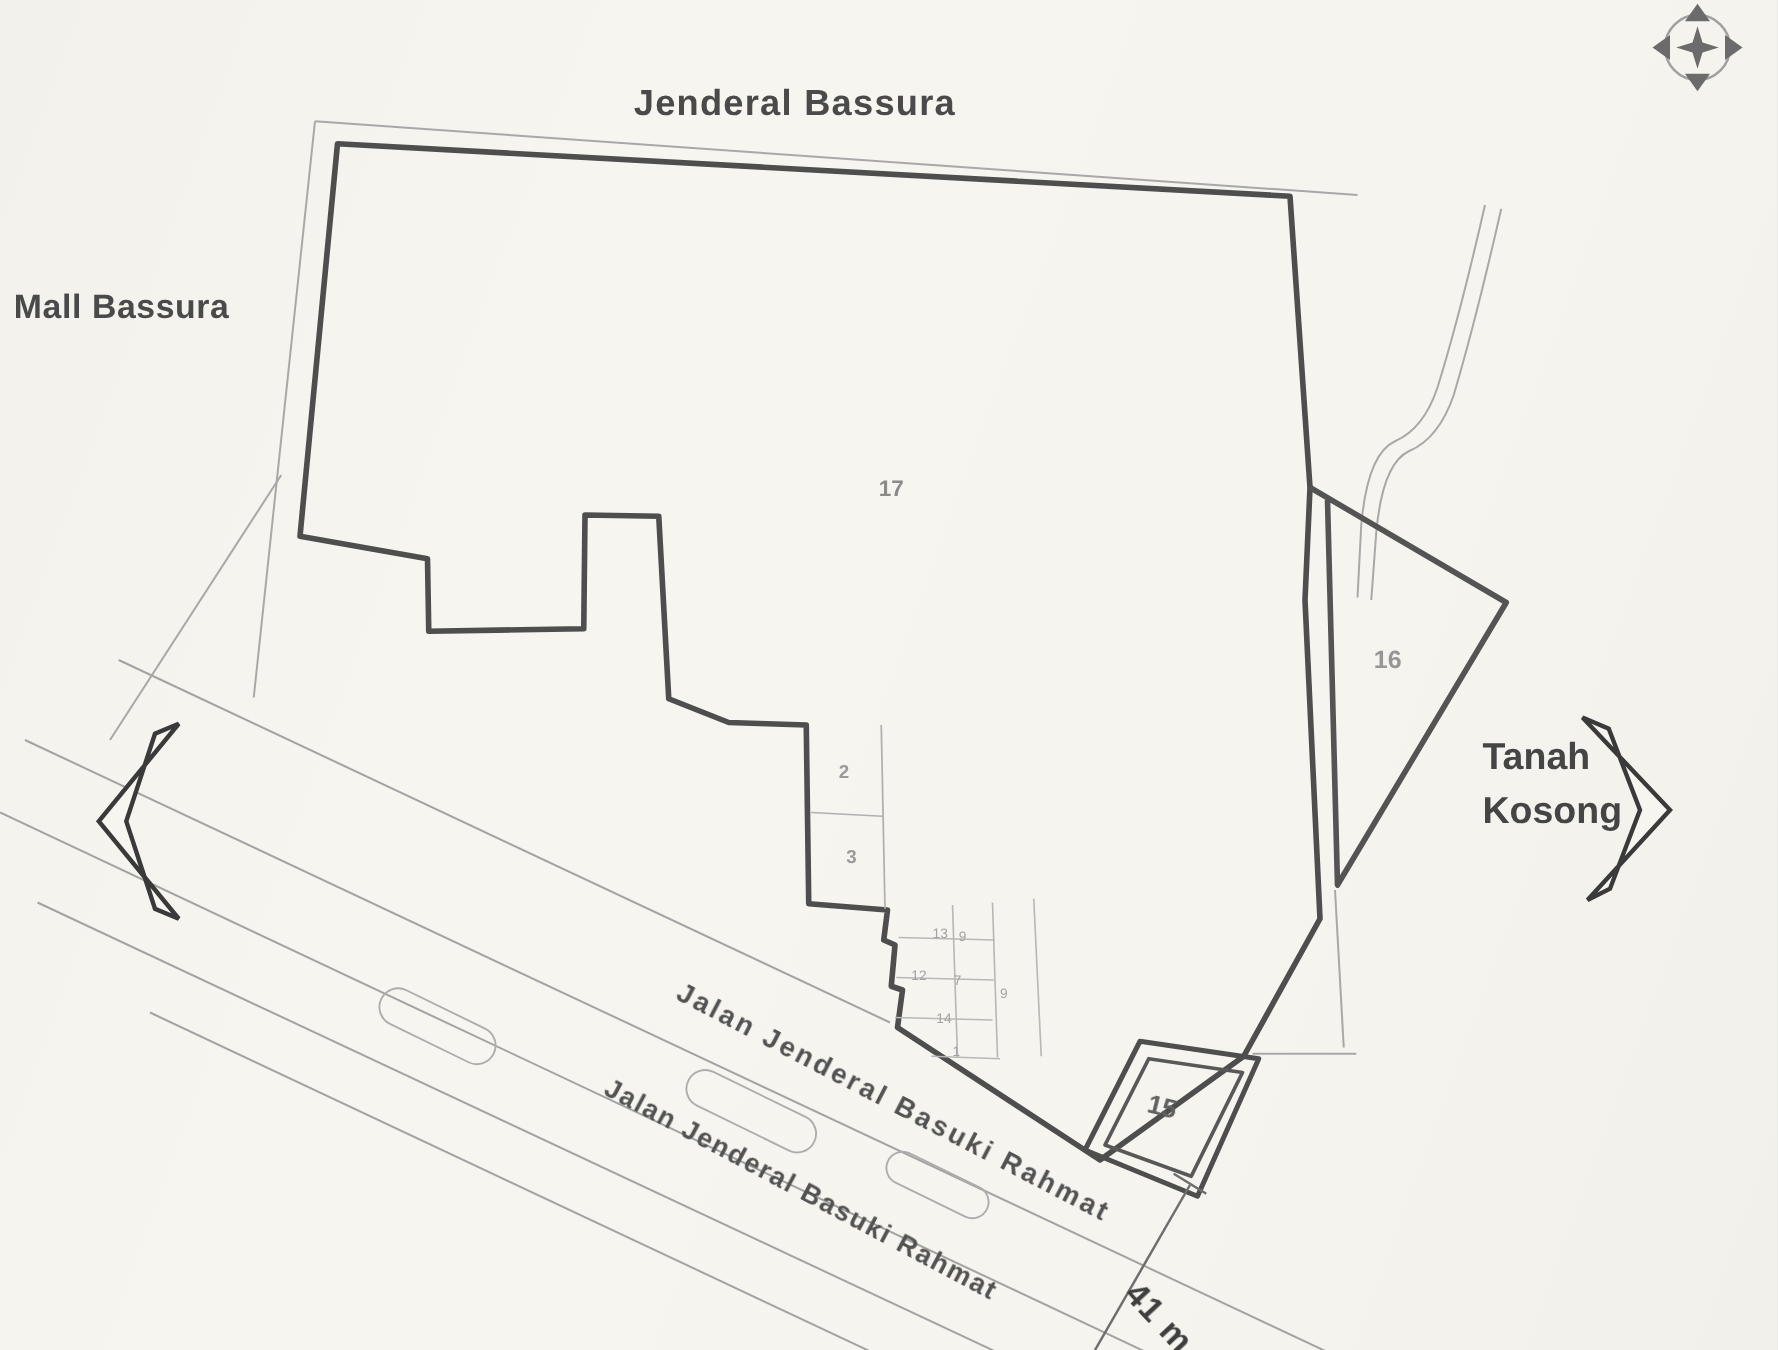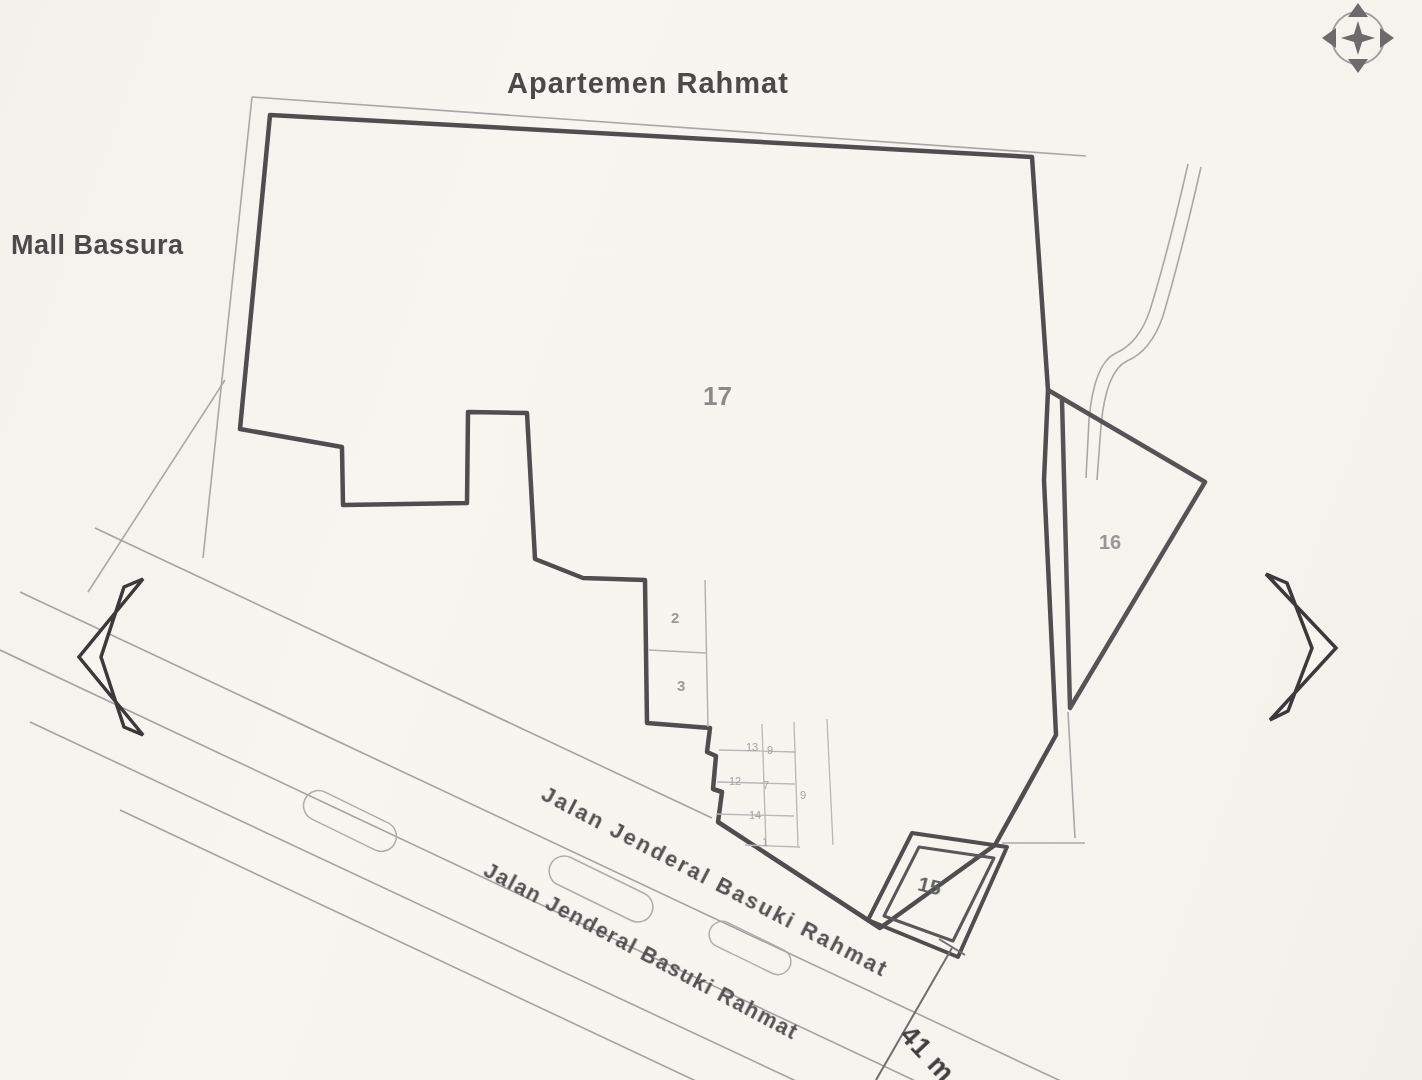--- a/index.html
+++ b/index.html
@@ -11,22 +11,22 @@
     font-family:"Liberation Sans","DejaVu Sans",sans-serif;
     filter:blur(0.3px);
   }
   .drawing{position:absolute;left:0;top:0;filter:blur(0.25px);}
   .lbl{position:absolute;white-space:nowrap;color:#4a4a4a;font-weight:600;filter:blur(0.35px);}
   .lbl-apartemen{left:507px;top:67px;font-size:29px;letter-spacing:1px;}
   .lbl-mall{left:11px;top:230px;font-size:27px;letter-spacing:0.5px;}
   .lbl-tanah{left:1186px;top:584px;font-size:30px;line-height:43px;color:#454545;z-index:2;}
   .lbl-tanah span{display:block;}
   .plot-num{position:absolute;color:#8a8a8a;font-weight:600;filter:blur(0.4px);}
-  .p17{left:703px;top:381px;font-size:26px;}
-  .p16{left:1099px;top:517px;font-size:20px;color:#969696;margin-top:14px;}
+  .p17{left:703px;top:381px;font-size:18px;}
+  .p16{left:1099px;top:517px;font-size:20px;color:#969696;}
   .p15{left:918px;top:874px;font-size:21px;color:#5f5f5f;transform:rotate(14deg);}
   .p2{left:671px;top:609px;font-size:15px;color:#9a9a9a;}
   .p3{left:677px;top:677px;font-size:15px;color:#9a9a9a;}
   .gnum{position:absolute;font-size:11px;color:#a3a3a3;font-weight:400;filter:blur(0.4px);text-align:right;}
   .road-label{
     position:absolute;transform-origin:0 0;color:#525252;font-weight:600;
     white-space:nowrap;filter:blur(0.4px);
   }
   .road1{left:549px;top:781px;font-size:22px;letter-spacing:2.5px;transform:rotate(27.5deg);}
   .road2{left:491px;top:858px;font-size:21.5px;letter-spacing:1.5px;transform:rotate(28deg);}
@@ -96,22 +96,26 @@
       <path d="M716,814 L794,816"></path>
       <path d="M745,845 L800,847"></path>
     </g>
 
     <g stroke="#6e6e6e" stroke-width="2" fill="none">
       <path d="M952,948 L876,1080"></path>
       <path d="M939,939 L965,955"></path>
     </g>
   </svg>
 
-  <div class="lbl lbl-apartemen">Apartemen Rahmat</div>
+  <div class="lbl lbl-apartemen">Jenderal Bassura</div>
   <div class="lbl lbl-mall">Mall Bassura</div>
+  <div class="lbl lbl-tanah">
+    <span>Tanah</span>
+    <span>Kosong</span>
+  </div>
 
   <div class="road-label road1">Jalan Jenderal Basuki Rahmat</div>
   <div class="road-label road2">Jalan Jenderal Basuki Rahmat</div>
   <div class="road-label dim41">41 m</div>
 
   <div class="plot-num p17">17</div>
   <div class="plot-num p16">16</div>
   <div class="plot-num p15">15</div>
   <div class="plot-num p2">2</div>
   <div class="plot-num p3">3</div>

